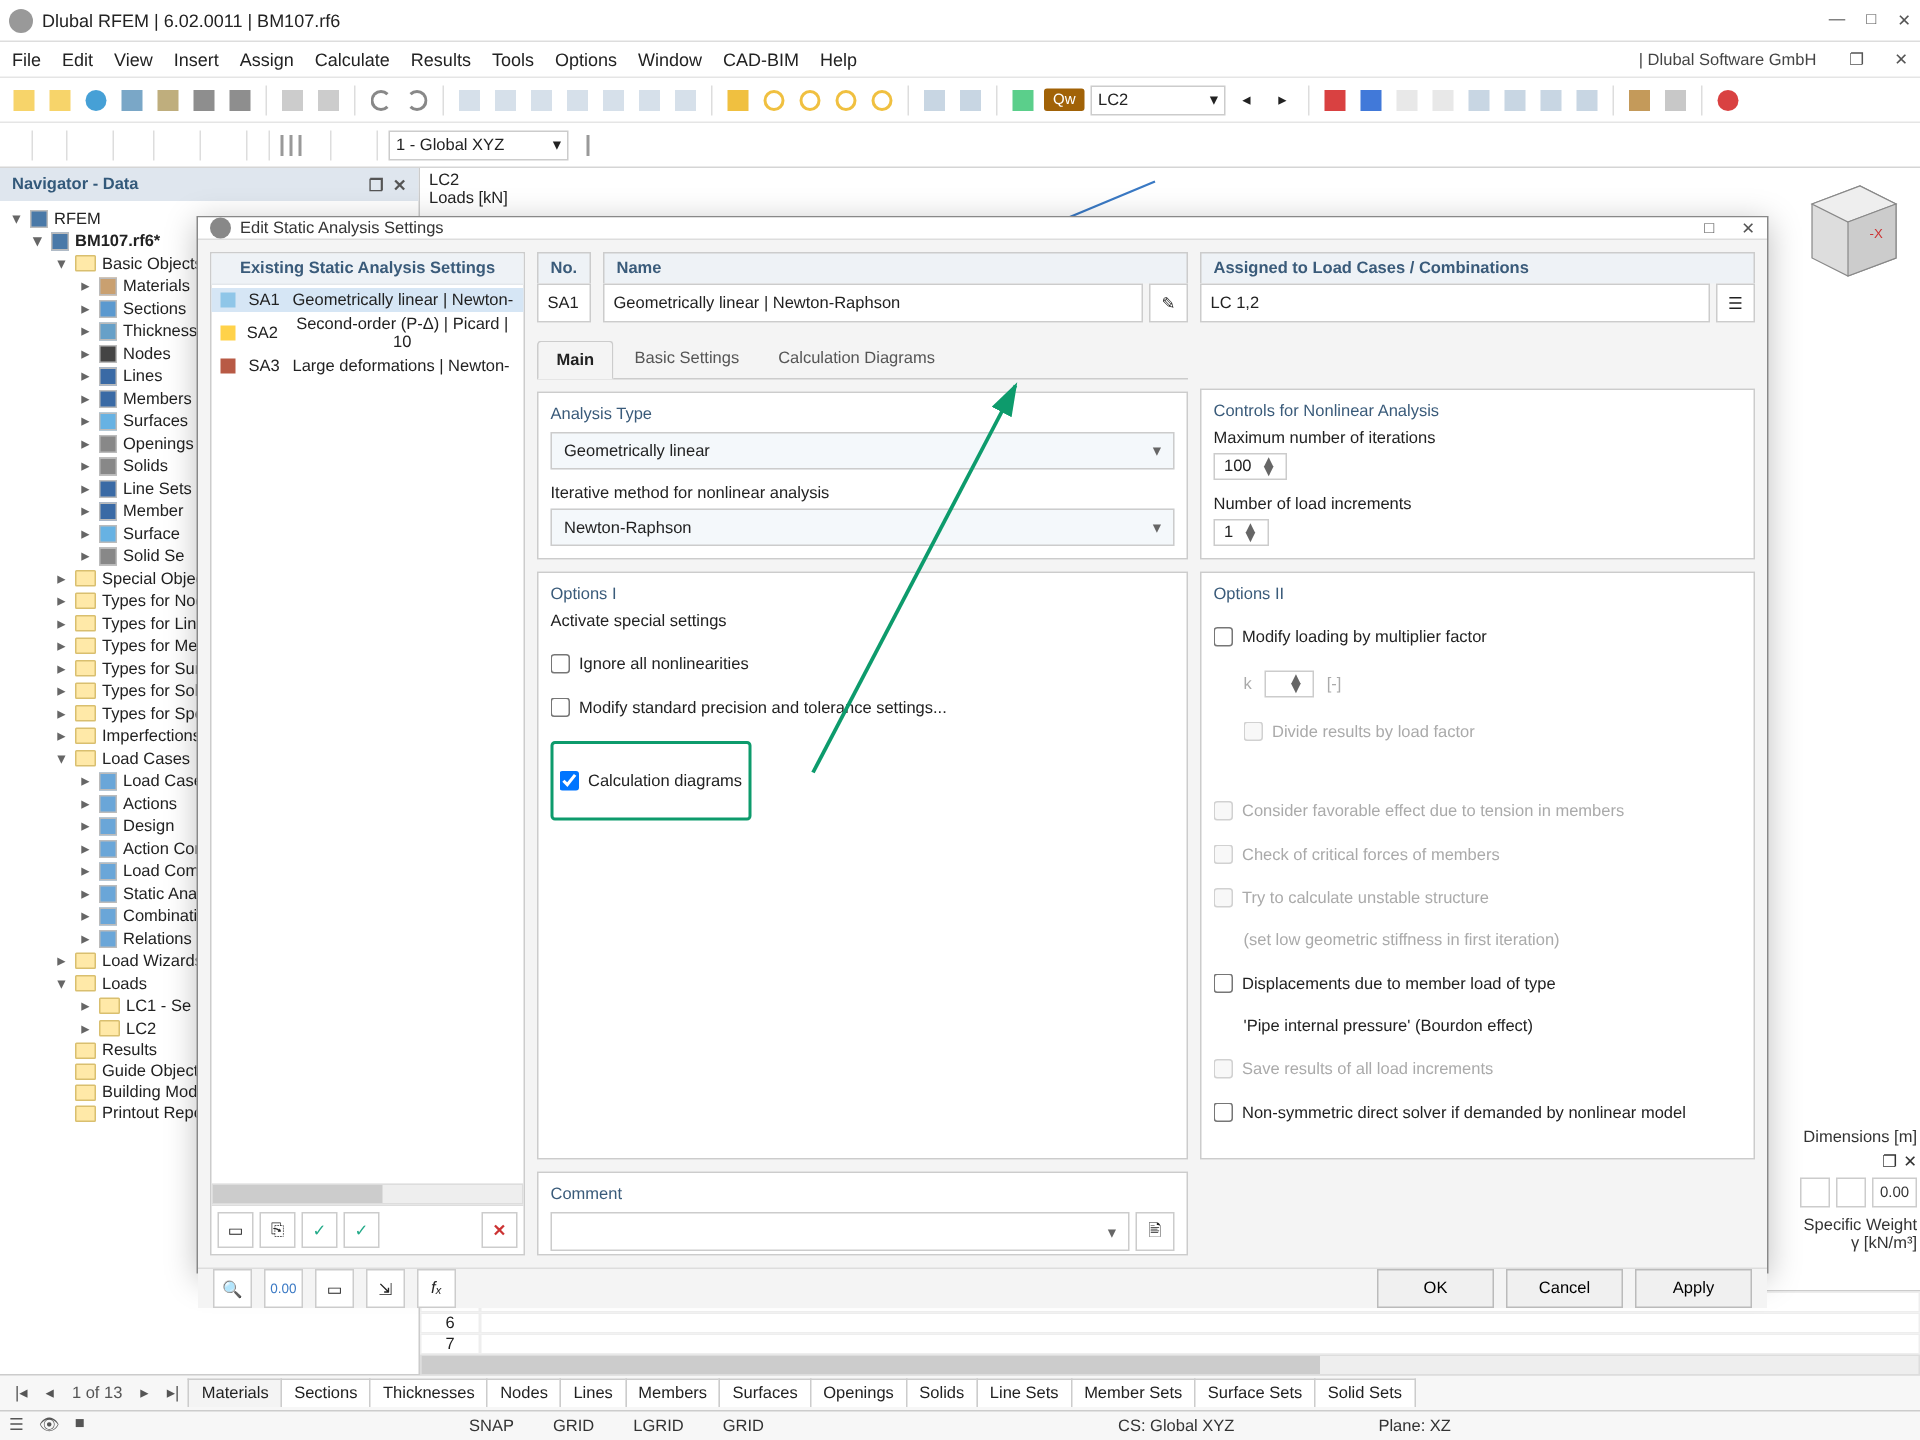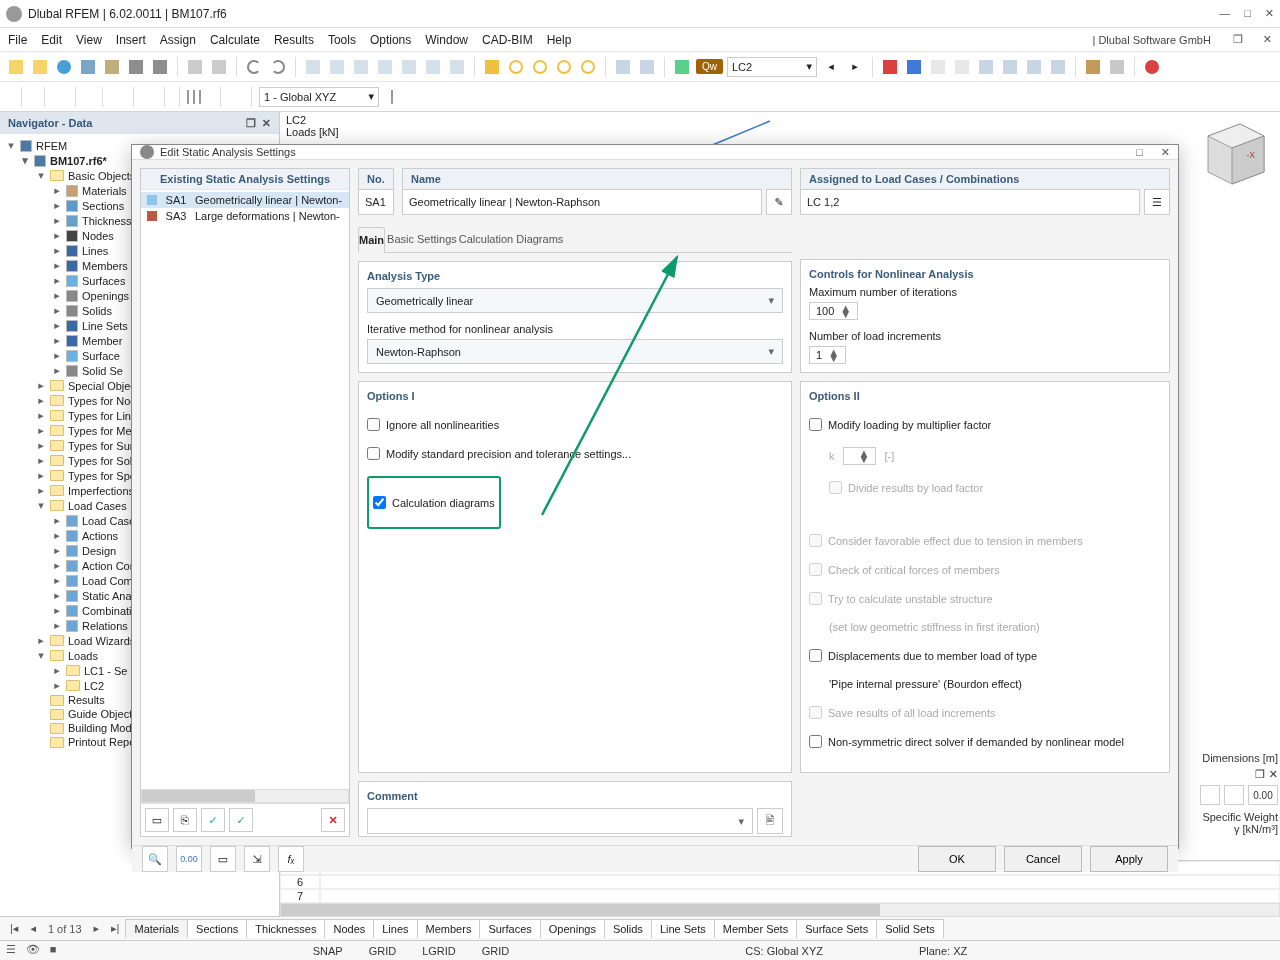--- a/index.html
+++ b/index.html
@@ -45,24 +45,24 @@
 .sa-list { padding:2px 0; font-size:11px; }
 .sa-row { display:flex; align-items:center; gap:6px; padding:2px 6px; }
 .sa-row.sel { background:#d6e6f5; }
 .sq { width:10px; height:10px; }
 .sa-row .id { width:26px; }
 .dlg-mid { flex:1; display:flex; flex-direction:column; gap:8px; }
 .dlg-right { width: 370px; display:flex; flex-direction:column; gap:8px; }
 .row { display:flex; gap:8px; }
 .field { border:1px solid #ccc; background:#fff; padding:4px 6px; font-size:11px; height:26px; display:flex; align-items:center; }
 .tabs { display:flex; gap:2px; border-bottom:1px solid #ccc; margin-top:4px; }
-.tabs .t { padding:6px 0; font-size:11px; color:#555; cursor:default; }
+.tabs .t { padding:6px 12px; font-size:11px; color:#555; cursor:default; }
 .tabs .t.active { background:#f4f4f4; border:1px solid #ccc; border-bottom:1px solid #f4f4f4; margin-bottom:-1px; color:#222; font-weight:bold; border-radius:3px 3px 0 0; }
 .section { border:1px solid #ccc; background:#fff; padding:8px; }
-.section-title { color:#3a5b7a; font-weight:bold; font-size:11px; margin-bottom:6px; }
+.section-title { color:#3a5b7a; font-weight:normal; font-size:11px; margin-bottom:6px; }
 .label { font-size:11px; color:#222; margin:4px 0; }
 .combo { border:1px solid #ccc; background:#f4f8fb; padding:5px 8px; font-size:11px; display:flex; align-items:center; justify-content:space-between; }
 .combo .chev { color:#666; }
 .chk { display:flex; align-items:flex-end; gap:6px; font-size:11px; margin:16px 0; }
 .chk input { width:13px; height:13px; }
 .chk.dis { color:#aaa; }
 .spin { display:inline-flex; align-items:center; border:1px solid #ccc; background:#fff; padding:2px 6px; font-size:11px; gap:6px; }
 .spin .arrows { display:flex; flex-direction:column; font-size:7px; color:#666; line-height:6px; }
 .hl-box { border:2px solid #0d9b6c; border-radius:3px; padding:2px 4px; }
 .arrow-svg { position:absolute; pointer-events:none; }
@@ -628,20 +628,25 @@
     <div class="dlg-left">
       <div class="panel" style="flex:1;display:flex;flex-direction:column">
         <div class="panel-hd">Existing Static Analysis Settings</div>
         <div class="sa-list" id="sa-list">
             <div class="sa-row sel">
               <span class="sq" style="background:#8fc6e8"></span>
               <span class="id">SA1</span>
               <span>Geometrically linear | Newton-</span>
             </div>
             <div class="sa-row">
+              <span class="sq" style="background:#ffd24a"></span>
+              <span class="id">SA2</span>
+              <span>Second-order (P-Δ) | Picard | 10</span>
+            </div>
+            <div class="sa-row">
               <span class="sq" style="background:#b85a45"></span>
               <span class="id">SA3</span>
               <span>Large deformations | Newton-</span>
             </div>
           </div>
         <div style="flex:1"></div>
         <div class="scroll-h">
             <div class="thumb" style="width:55%"></div>
           </div>
         <div class="left-bottom-tb">
@@ -680,20 +685,21 @@
             <span class="chev">▾</span>
           </div>
         <div class="label" style="margin-top:10px">Iterative method for nonlinear analysis</div>
         <div class="combo">
             <span>Newton-Raphson</span>
             <span class="chev">▾</span>
           </div>
       </div>
       <div class="section" style="flex:1">
         <div class="section-title">Options I</div>
+        <div class="label">Activate special settings</div>
         <label class="chk">
             <input type="checkbox" style="">
             <span>Ignore all nonlinearities</span>
           </label>
         <label class="chk">
             <input type="checkbox" style="">
             <span>Modify standard precision and tolerance settings...</span>
           </label>
         <div class="hl-box" style="display:inline-block">
           <label class="chk">

